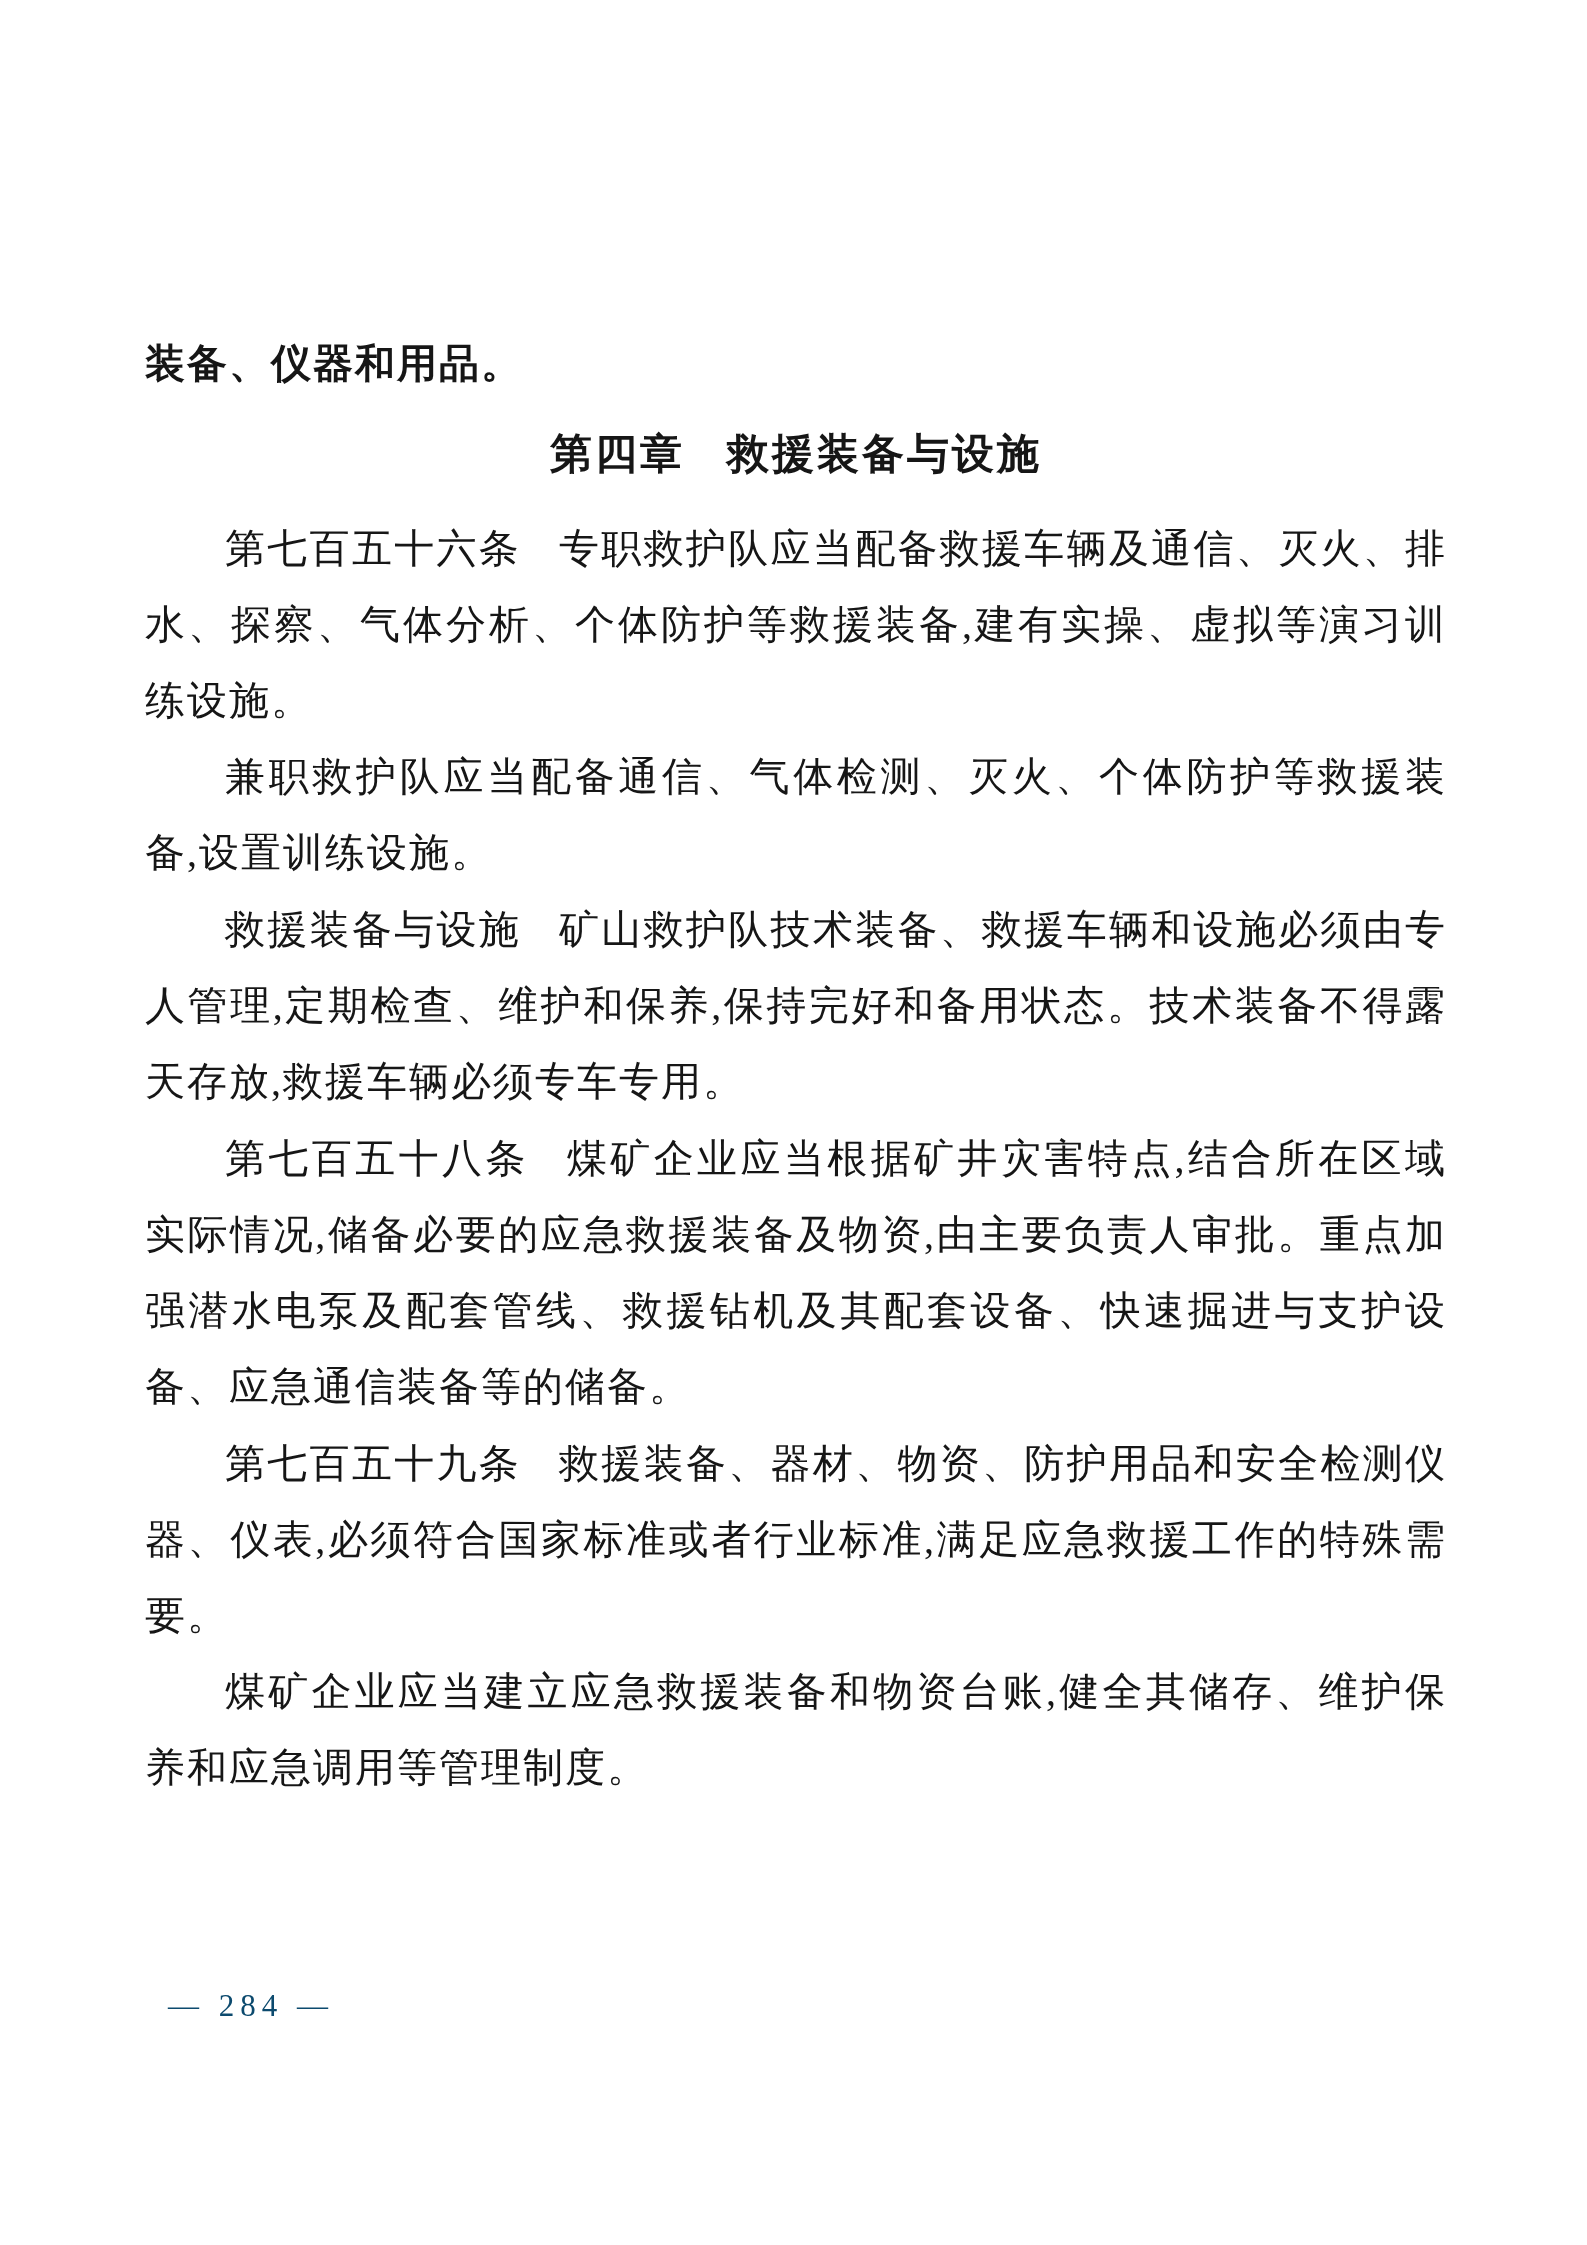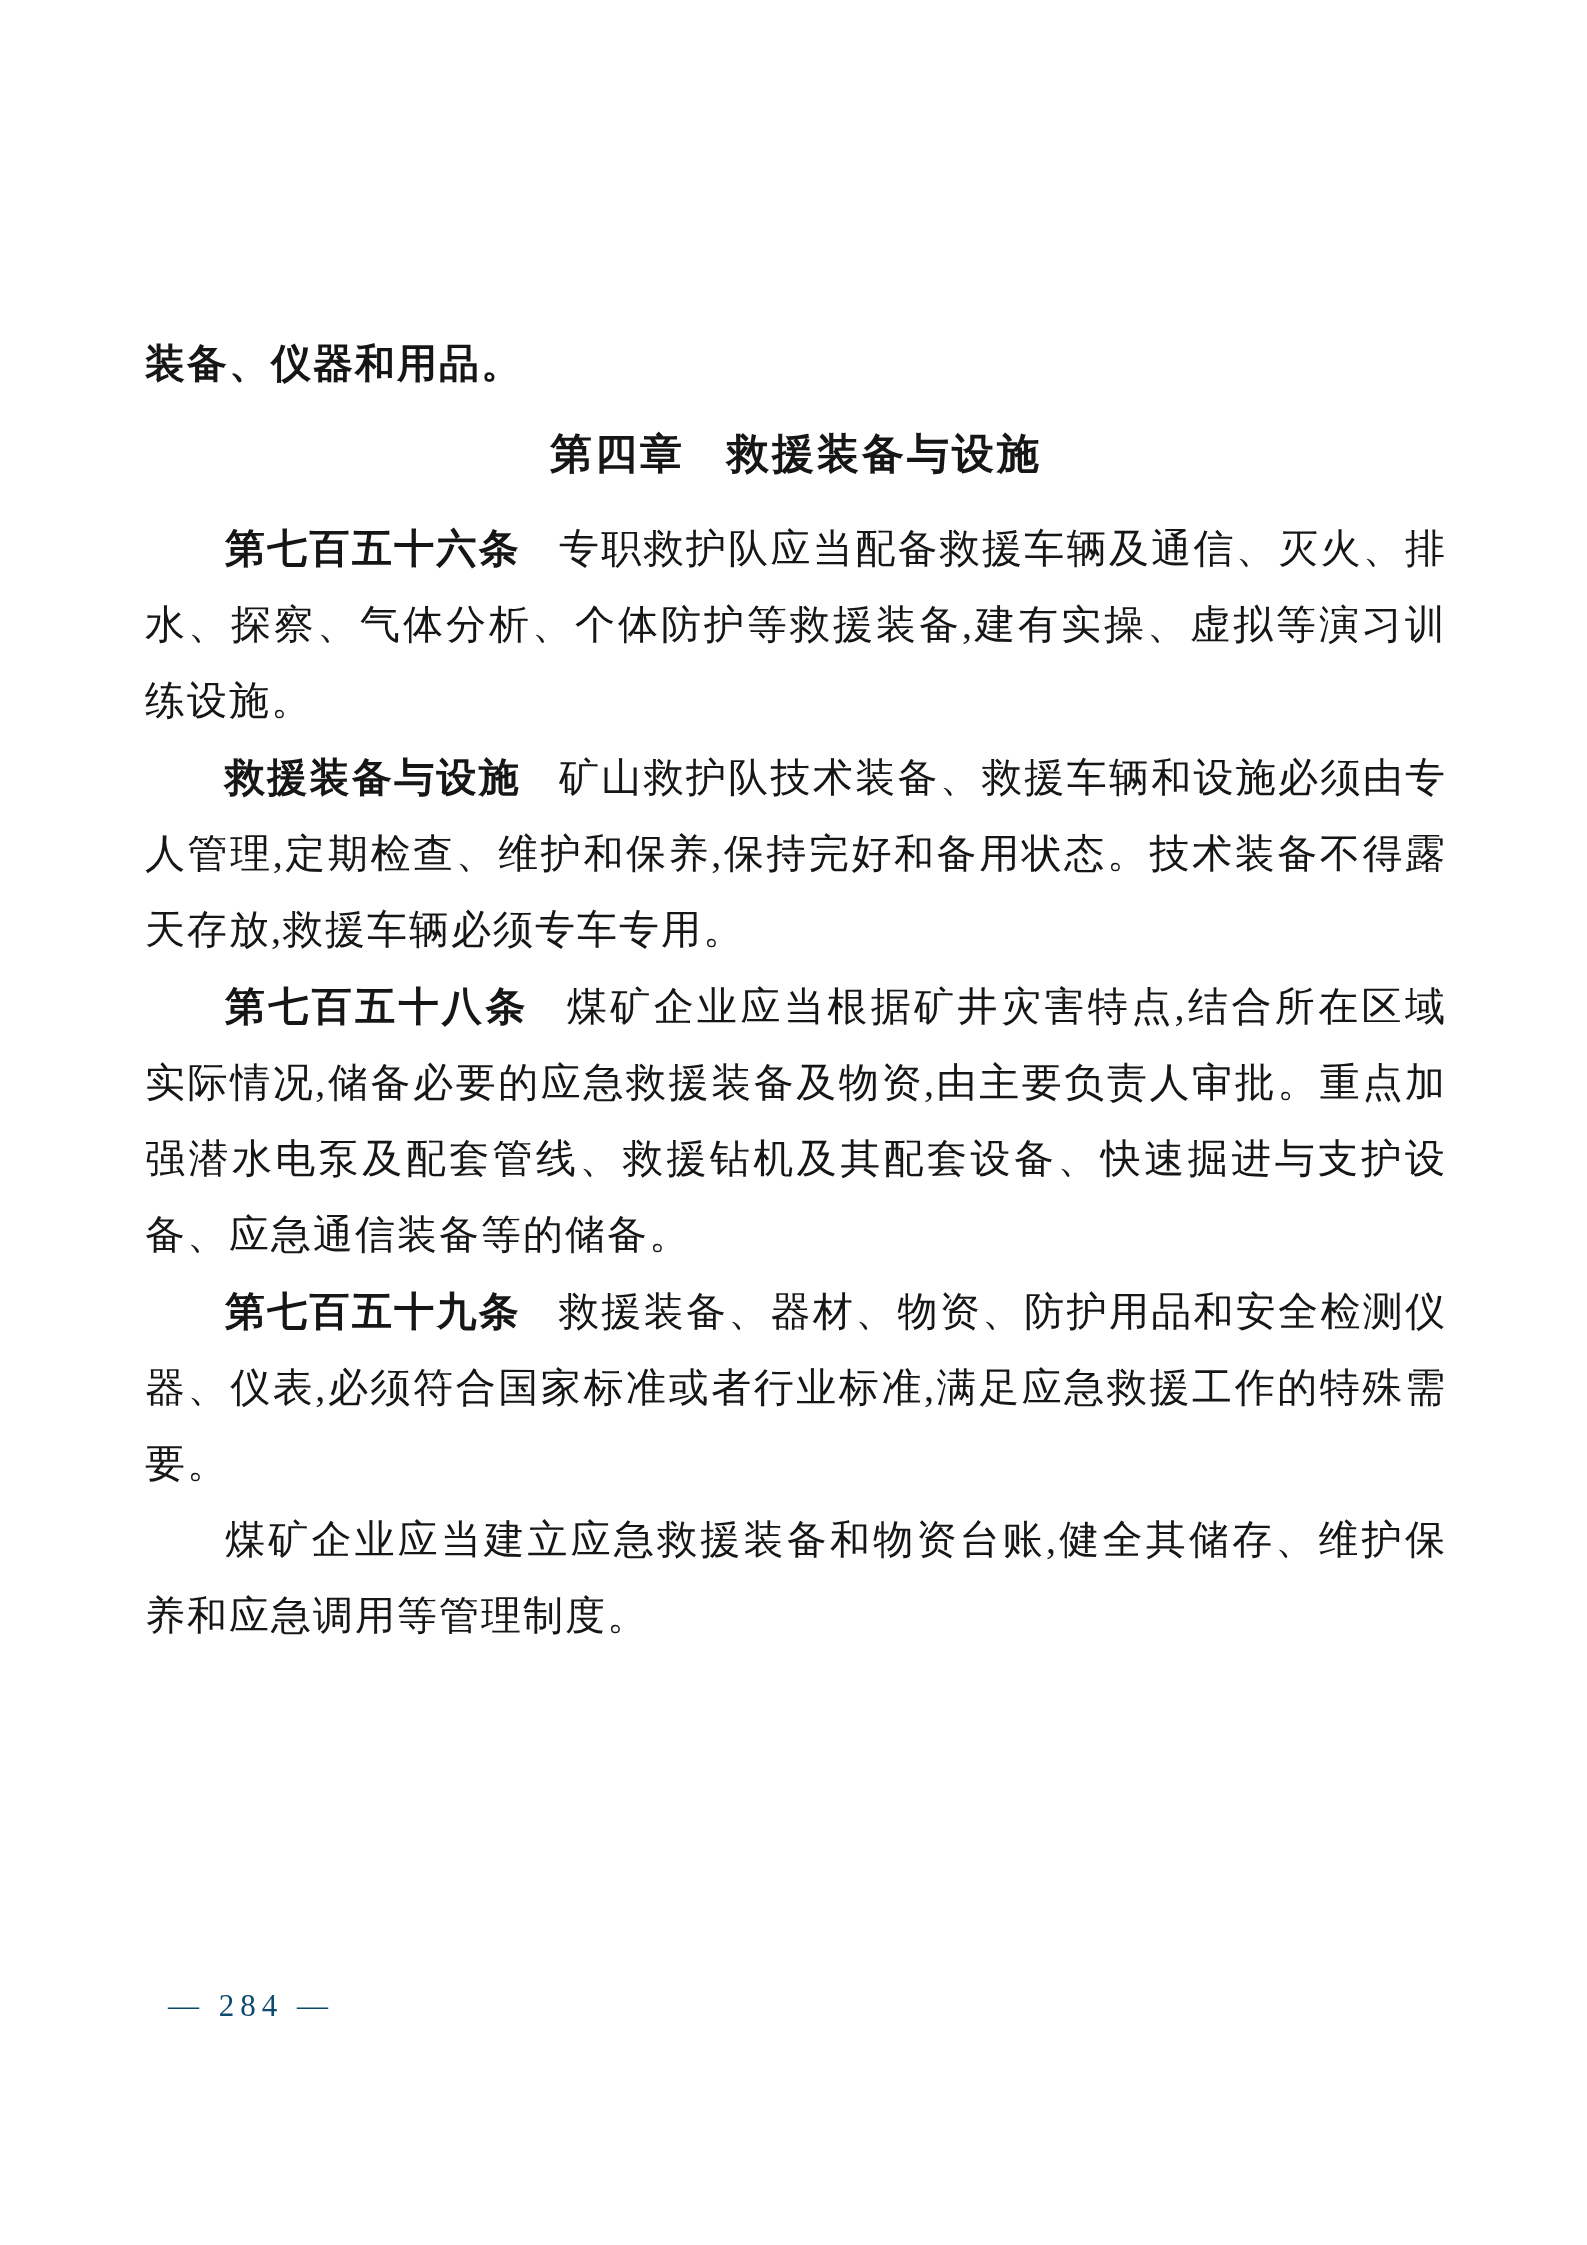--- a/index.html
+++ b/index.html
@@ -48,21 +48,21 @@
   }
   .chapter .chapter-number {
     margin-right: 1.0em;
     text-align: right;
   }
   .para {
     margin: 0;
     text-indent: 2em;
   }
   .article-label {
-    font-weight: bold;
+    font-weight: normal;
     font-family: "Liberation Sans", "DejaVu Sans", sans-serif;
     margin-right: 0.95em;
   }
   .article-label:empty {
     margin-right: 0;
     display: none;
   }
   .footer {
     position: absolute;
     left: 168px;
@@ -82,20 +82,23 @@
     <p class="cont-line">装备、仪器和用品。</p>
 
     <h2 class="chapter">
       <span class="chapter-number">第四章</span><span>救援装备与设施</span>
     </h2>
 
     <p class="para">
       <span class="article-label">第七百五十六条</span><span class="article-text">专职救护队应当配备救援车辆及通信、灭火、排水、探察、气体分析、个体防护等救援装备,建有实操、虚拟等演习训练设施。</span>
     </p>
 
+    <p class="para">
+      <span class="article-text">兼职救护队应当配备通信、气体检测、灭火、个体防护等救援装备,设置训练设施。</span>
+    </p>
 
     <p class="para">
       <span class="article-label">救援装备与设施</span><span class="article-text">矿山救护队技术装备、救援车辆和设施必须由专人管理,定期检查、维护和保养,保持完好和备用状态。技术装备不得露天存放,救援车辆必须专车专用。</span>
     </p>
 
     <p class="para">
       <span class="article-label">第七百五十八条</span><span class="article-text">煤矿企业应当根据矿井灾害特点,结合所在区域实际情况,储备必要的应急救援装备及物资,由主要负责人审批。重点加强潜水电泵及配套管线、救援钻机及其配套设备、快速掘进与支护设备、应急通信装备等的储备。</span>
     </p>
 
     <p class="para">

